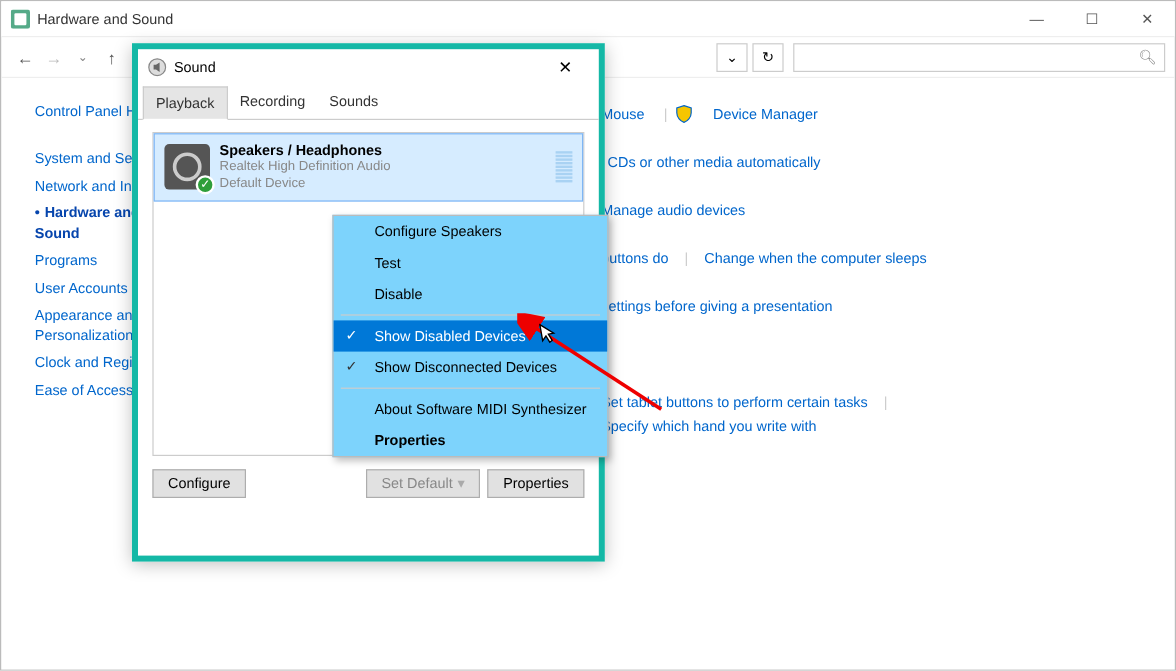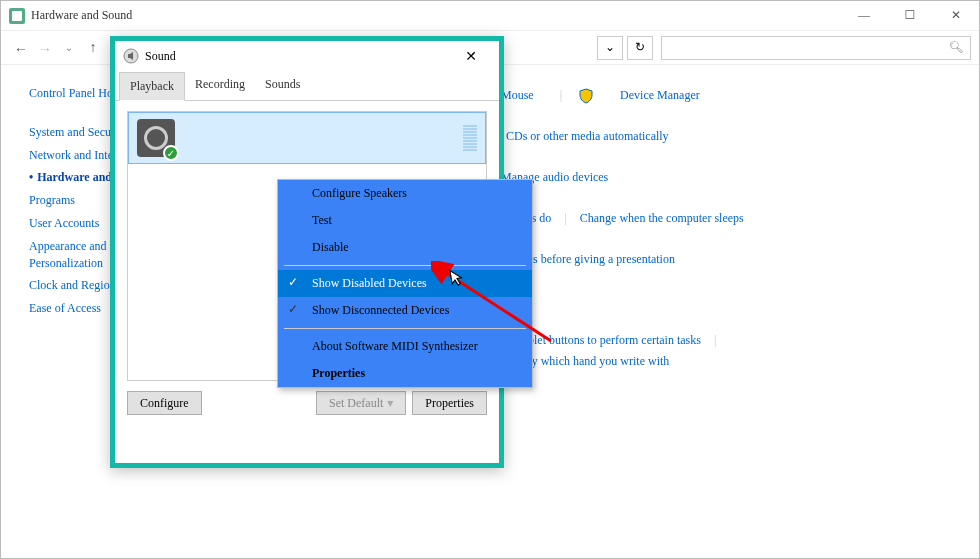--- a/index.html
+++ b/index.html
@@ -1,37 +1,37 @@
 <!DOCTYPE html>
 <html><head>
 <meta charset="utf-8">
 <style>
   * { box-sizing: border-box; }
   html, body { margin:0; padding:0; font-family: "Segoe UI", Arial, sans-serif; font-size:12px; background:#fff; }
-  .window { width:980px; height:559px; border:1px solid #bbb; position:relative; overflow:hidden; background:#fff;font-family:Liberation Serif, serif;}
+  .window { width:980px; height:559px; border:1px solid #bbb; position:relative; overflow:hidden; background:#fff;}
   .titlebar { height:30px; background:#fff; display:flex; align-items:center; border-bottom:1px solid #eee;}
   .titlebar .icon { width:16px; height:16px; margin:0 6px 0 8px; }
   .titlebar .title { font-size:12px; color:#333; }
   .titlebar .controls { margin-left:auto; display:flex; height:30px;}
   .titlebar .ctrl { width:46px; display:flex; align-items:center; justify-content:center; color:#555;}
   .toolbar { height:34px; display:flex; align-items:center; padding:0 8px; border-bottom:1px solid #eee;}
   .toolbar .navbtn { width:24px; text-align:center; color:#555; font-size:14px;}
   .toolbar .addr { flex:1; margin:0 6px; display:flex; align-items:center;}
   .toolbar .dropbtn, .toolbar .refresh { width:26px; height:24px; border:1px solid #ccc; display:flex; align-items:center; justify-content:center; margin-left:4px;}
   .toolbar .search { width:310px; height:24px; border:1px solid #ccc; margin-left:8px; display:flex; align-items:center; padding:0 6px; color:#888;}
   .toolbar .search .mag { margin-left:auto; }
   .content { display:flex; height:calc(100% - 64px);}
   .sidebar { width:160px; padding:14px 4px 0 28px; font-size:12px;}
   .sidebar a { display:block; color:#0066cc; text-decoration:none; margin:6px 0; line-height:1.4;}
   .sidebar a.current { color:#0645ad; font-weight:600;}
   .sidebar .bullet { color:#0645ad; margin-right:4px;}
   .main { flex:1; padding:10px 20px 0 0; position:relative;}
   .main .link { color:#0066cc; display:inline-block; margin:3px 10px; }
   .entry { margin-bottom:20px; margin-left:330px;}
-  .entry .heading { display:flex; align-items:center; gap:16px; margin-bottom:4px;}
+  .entry .heading { display:flex; align-items:center; gap:6px; margin-bottom:4px;}
   .shield { width:16px; height:16px; display:inline-block;}
 
   
   .dlg { position:absolute; left:109px; top:35px; width:394px; height:432px; background:#fff; border:5px solid #14b8a6; box-shadow:0 3px 14px rgba(0,0,0,.25); z-index:10;}
   .dlg .dlgtitle { height:30px; display:flex; align-items:center; padding:0 8px;}
   .dlg .dlgtitle .t { margin-left:6px;}
   .dlg .dlgclose { margin-left:auto; font-size:14px; width:40px; text-align:center;}
   .tabs { display:flex; border-bottom:1px solid #ccc; padding:0 4px;}
   .tab { padding:6px 10px; font-size:12px; color:#333; cursor:pointer;}
   .tab.active { border:1px solid #ccc; border-bottom:1px solid #fff; background:#e5e5e5; position:relative; top:1px;}
@@ -48,21 +48,21 @@
   .bars span { height:2px; background:#a9d2f3;}
   .dlgfooter { position:absolute; left:12px; right:12px; bottom:48px; display:flex; gap:6px; align-items:flex-start;}
   .btn { height:24px; padding:0 12px; border:1px solid #adadad; background:#e1e1e1; font-size:12px; display:inline-flex; align-items:center; cursor:pointer;}
   .btn.disabled { color:#888; }
   .dlgfooter .spacer { flex:1;}
   .dlgactions { position:absolute; left:0; right:0; bottom:0; height:40px; background:#f0f0f0; border-top:1px solid #ddd; display:flex; align-items:center; justify-content:flex-end; padding:0 12px; gap:6px;}
   .btn.primary { border:2px solid #0078d7; background:#e5f1fb; padding:0 20px;}
   .btn.dim { color:#999; }
 
   
-  .ctxmenu { position:absolute; left:276px; top:178px; width:256px; background:#3b82f6; border:1px solid #bbb; box-shadow:2px 3px 6px rgba(0,0,0,.25); z-index:30; font-size:12px;}
+  .ctxmenu { position:absolute; left:276px; top:178px; width:230px; background:#7dd3fc; border:1px solid #bbb; box-shadow:2px 3px 6px rgba(0,0,0,.25); z-index:30; font-size:12px;}
   .ctxitem { padding:6px 10px 6px 34px; position:relative; cursor:default;}
   .ctxitem.sel { background:#0078d7; color:#fff;}
   .ctxitem .chk { position:absolute; left:10px; top:5px; color:#333;}
   .ctxitem.sel .chk { color:#fff;}
   .ctxsep { height:1px; background:#ccc; margin:4px 6px;}
   .ctxitem.bold { font-weight:700;}
 
   .arrow { position:absolute; z-index:40; pointer-events:none; }
   .cursor { position:absolute; left:449px; top:267px; z-index:50; font-size:16px; color:#000; transform:rotate(-10deg);}
 </style>
@@ -165,20 +165,25 @@
       <div class="tab active">Playback</div>
       <div class="tab">Recording</div>
       <div class="tab">Sounds</div>
     </div>
     <div class="dlgbody">
       <div class="devlist">
         <div class="devitem">
           <div class="devicon">
               <span class="check">✓</span>
             </div>
+          <div class="devtext">
+            <div class="name">Speakers / Headphones</div>
+            <div class="sub">Realtek High Definition Audio</div>
+            <div class="sub">Default Device</div>
+          </div>
           <div class="bars">
             <span></span>
               <span></span>
               <span></span>
               <span></span>
               <span></span>
               <span></span>
               <span></span>
               <span></span>
               <span></span>

